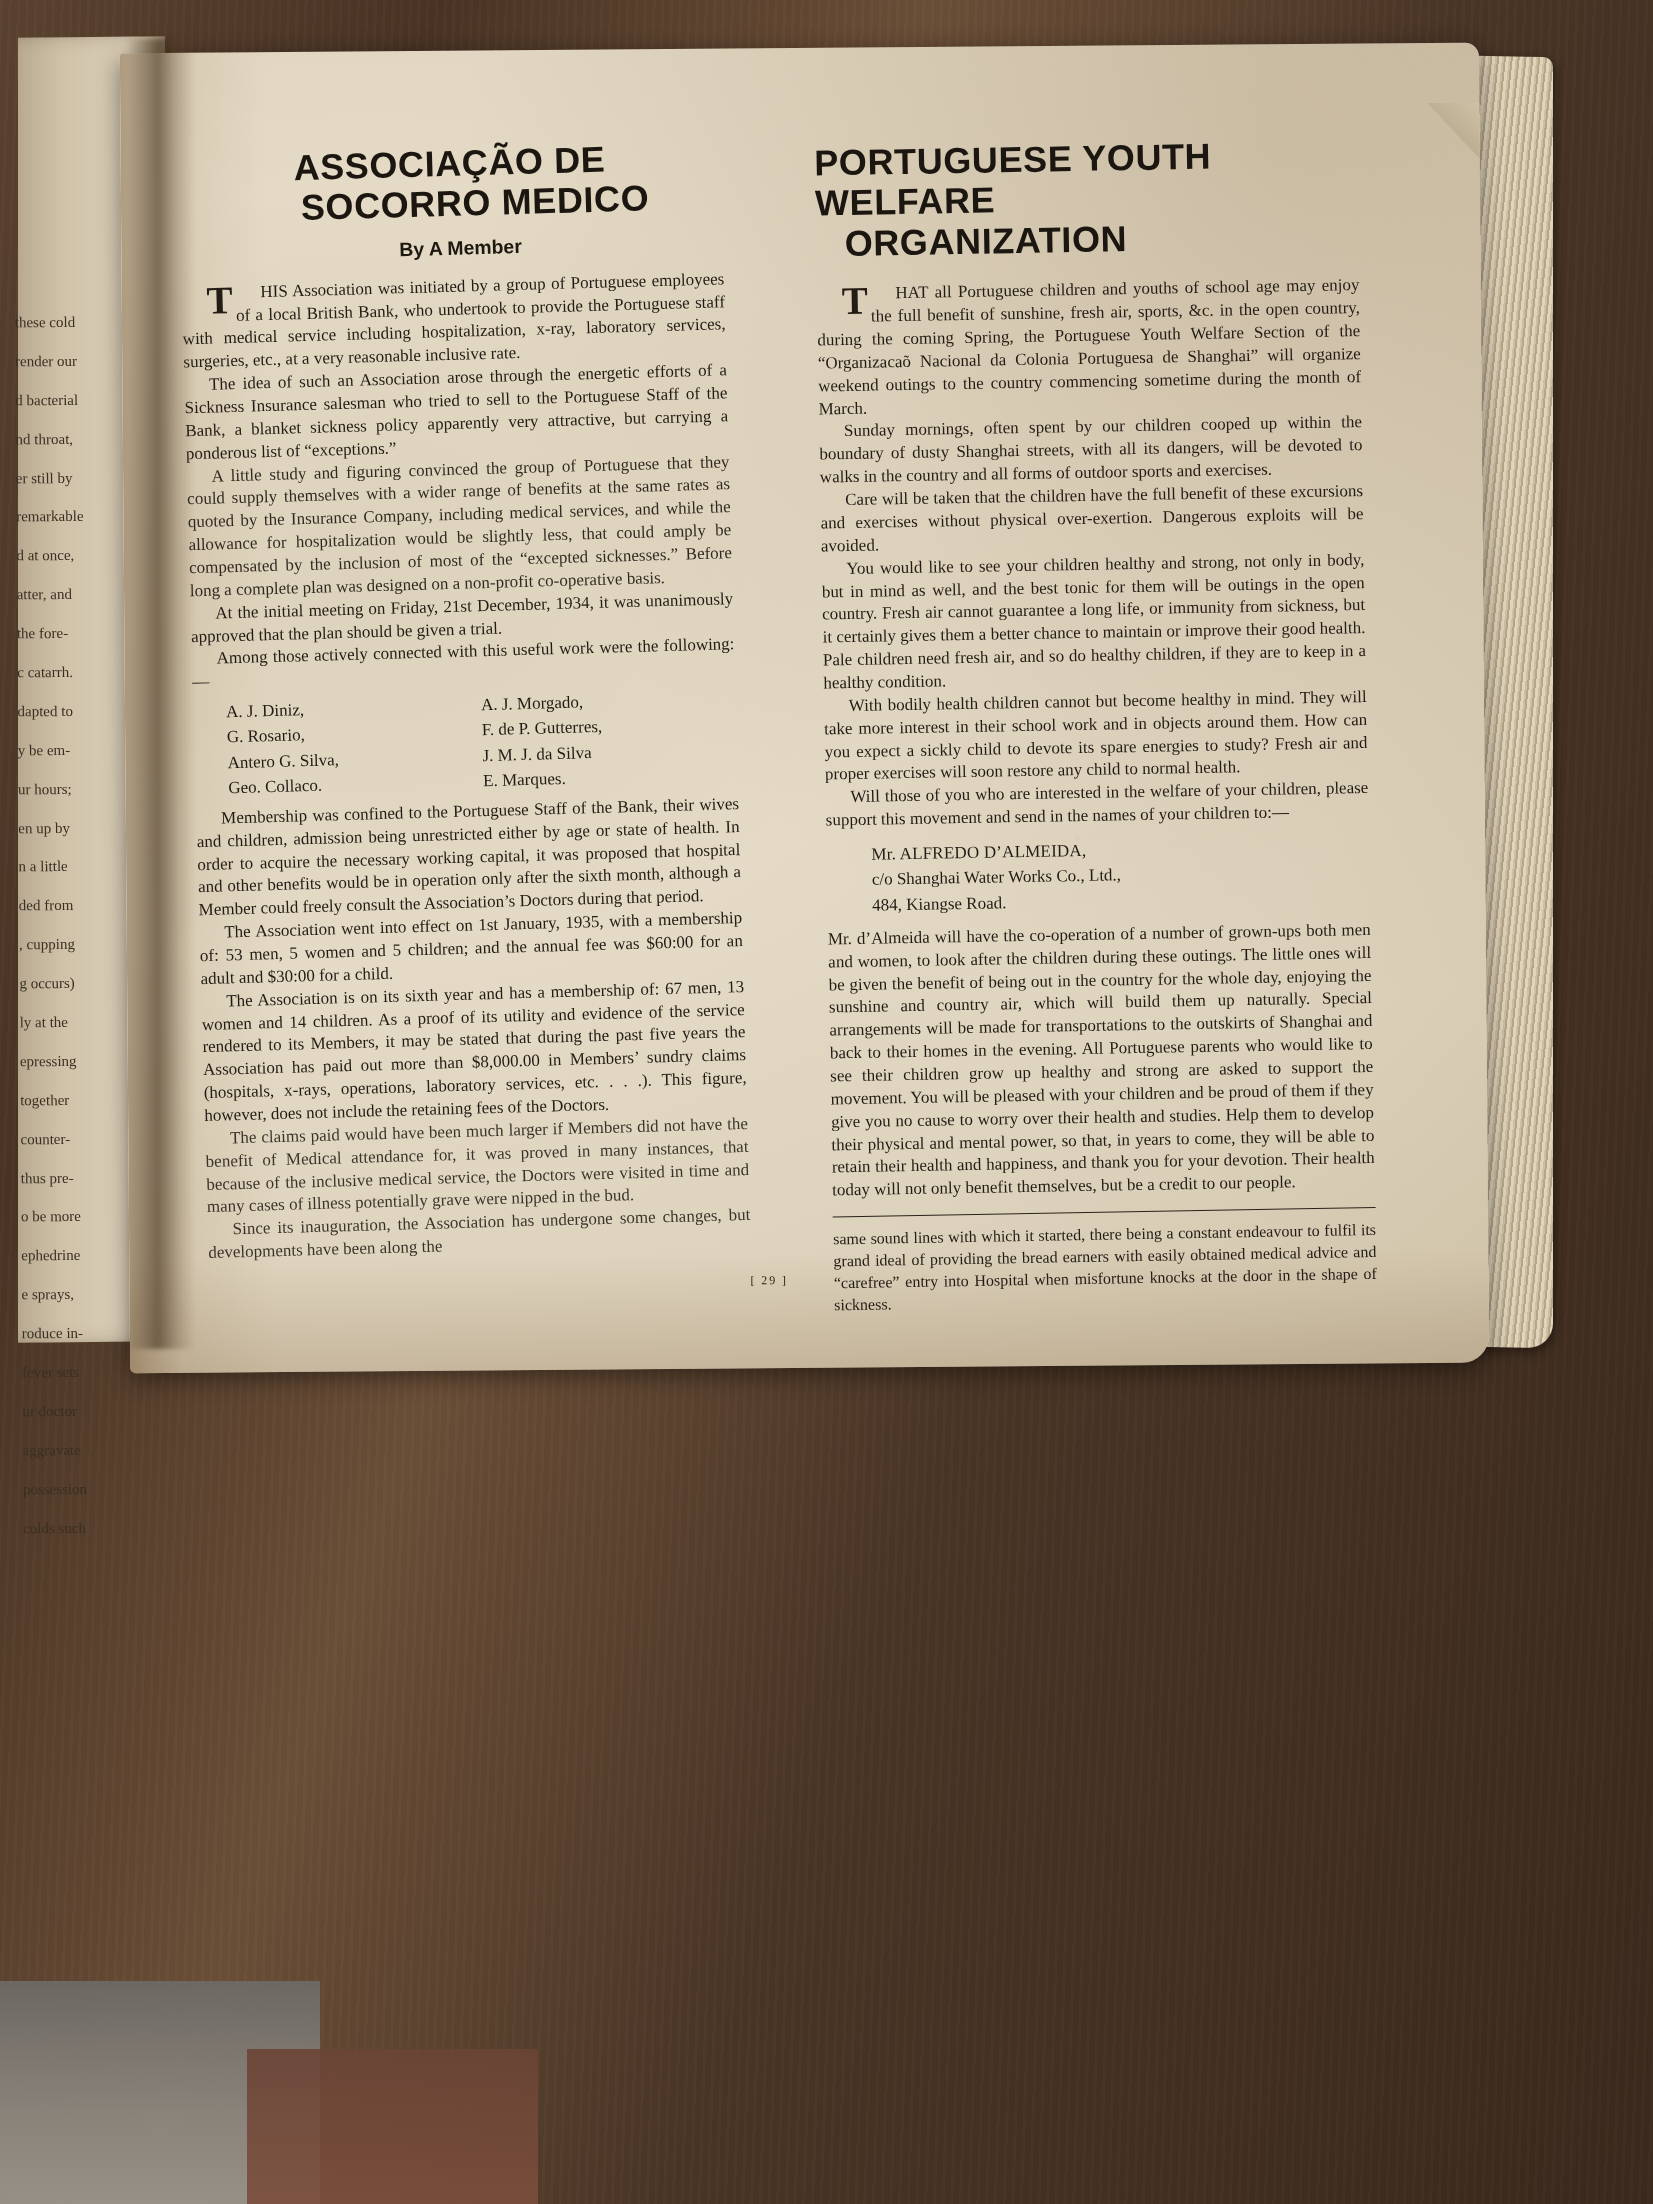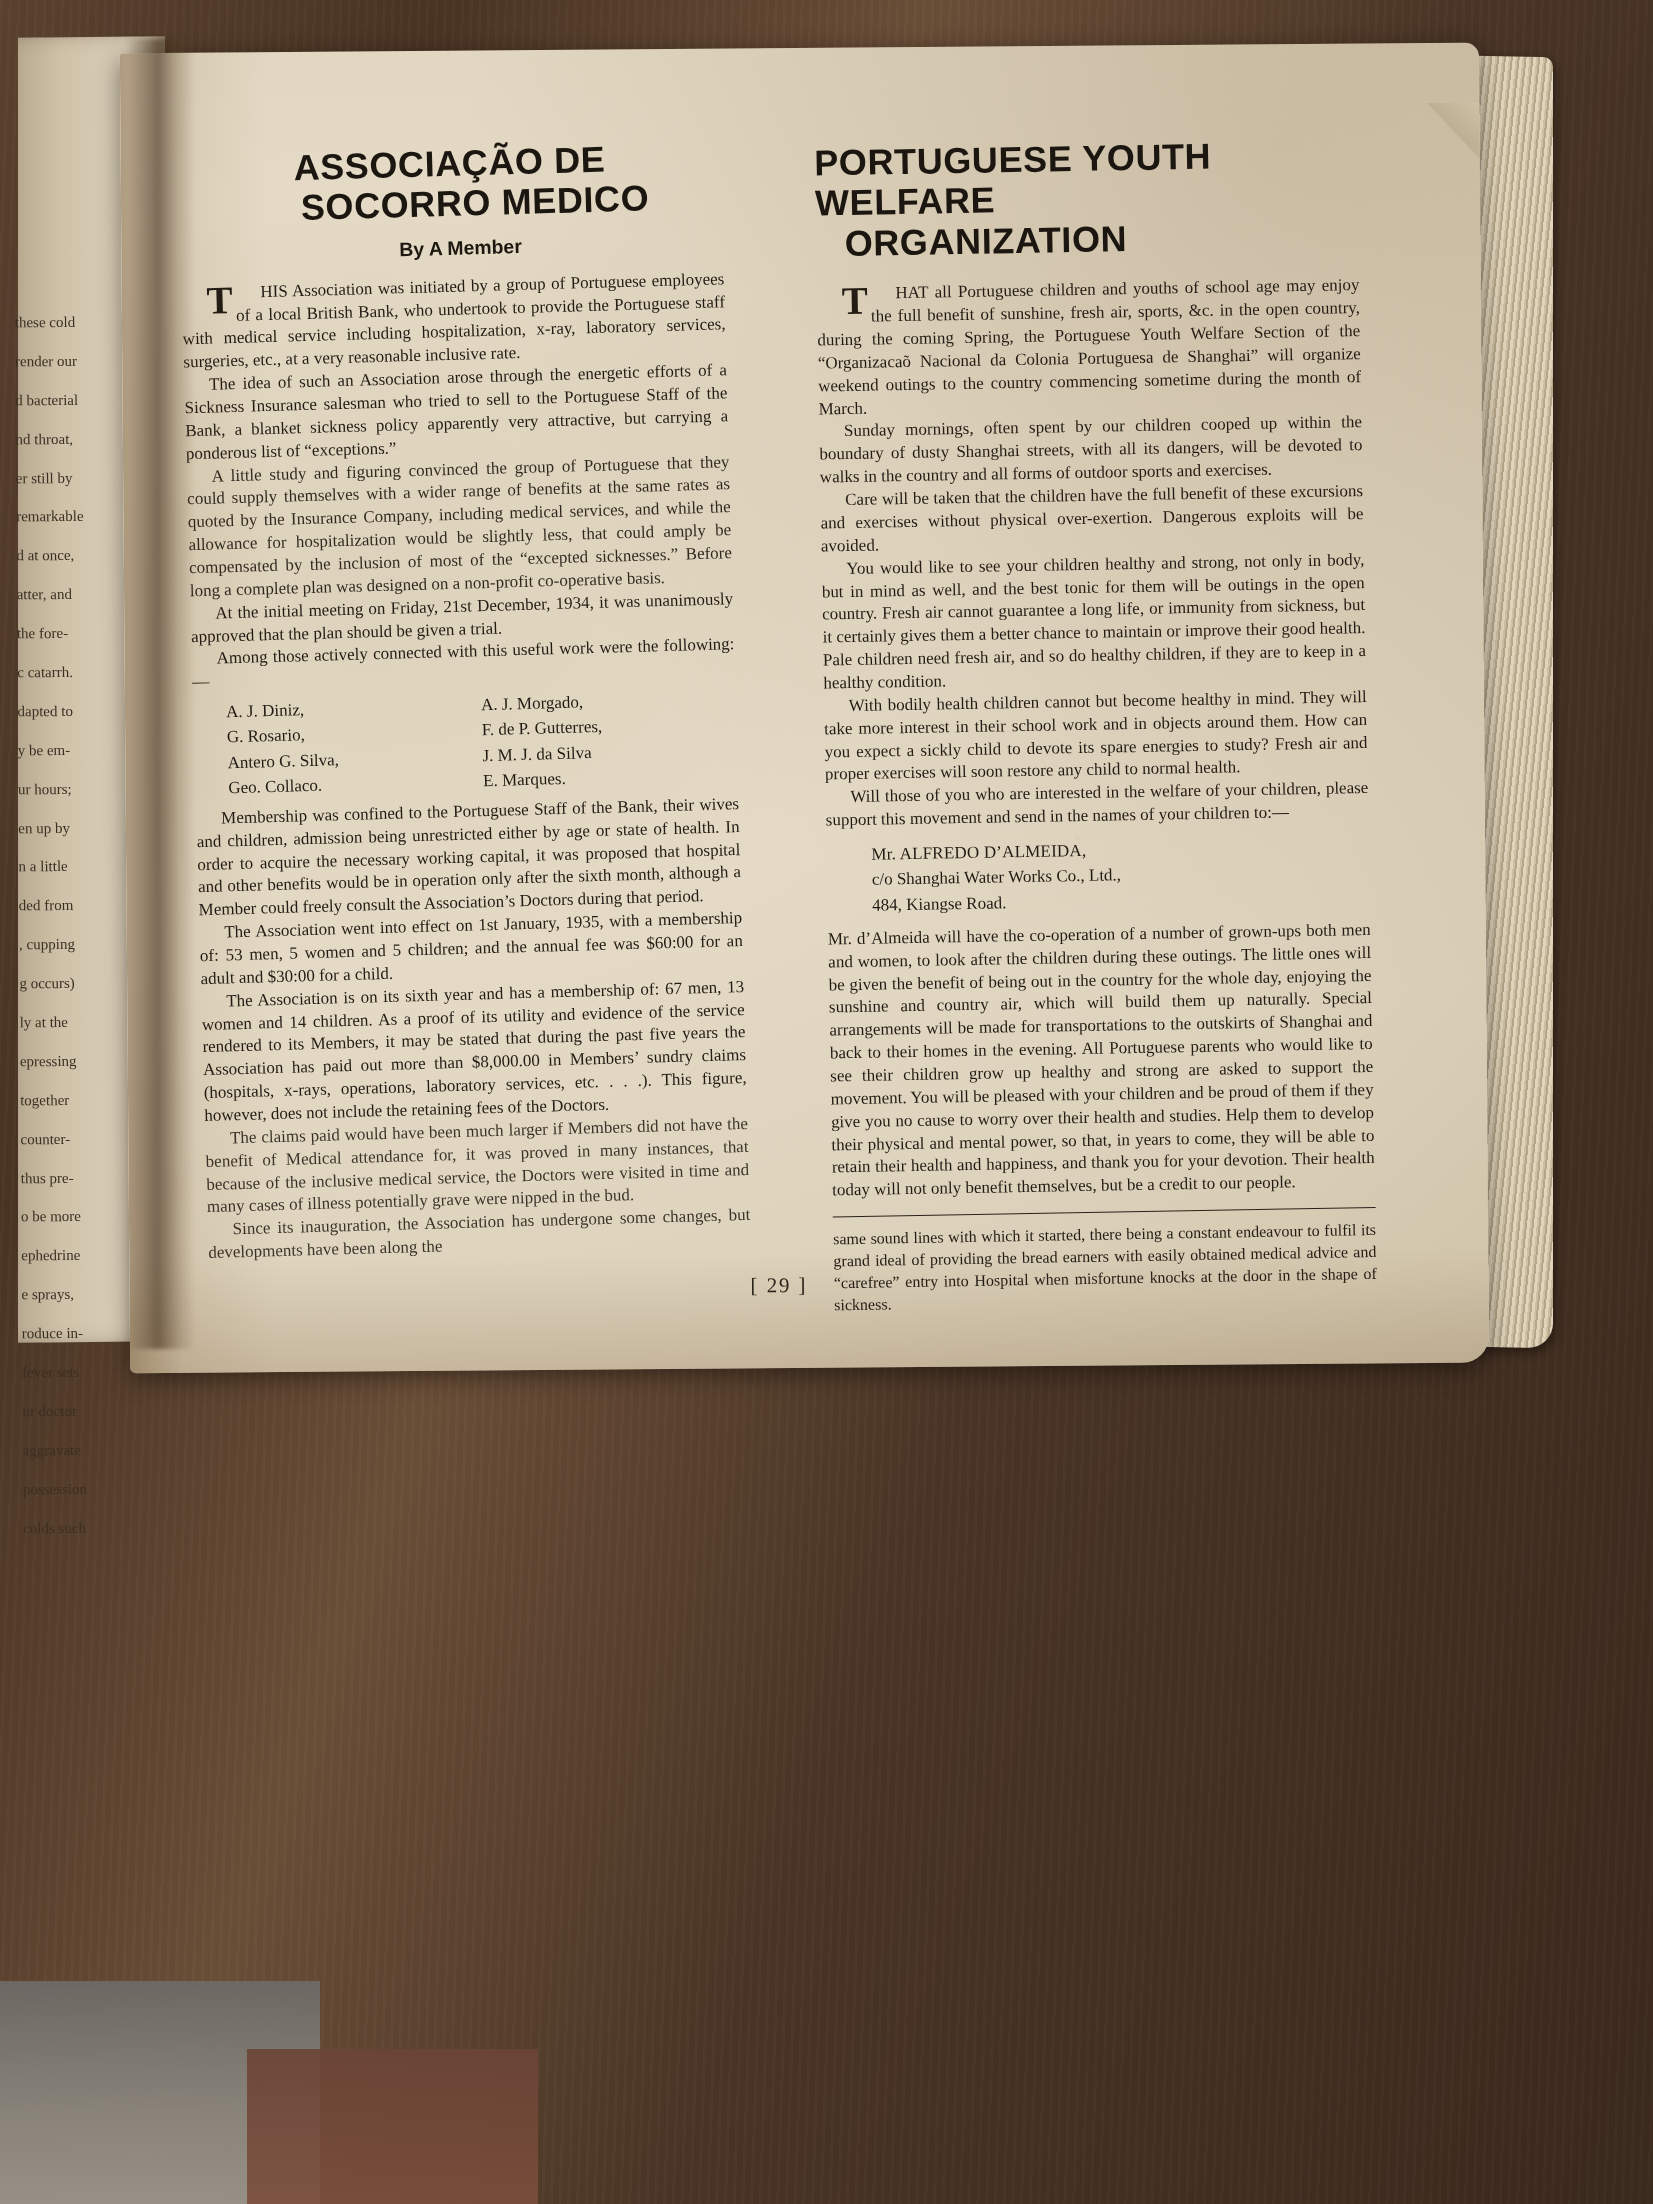--- a/index.html
+++ b/index.html
@@ -165,21 +165,21 @@
 
   hr.rule{
     border:0;border-top:1.6px solid #2a2219;
     margin:13.6px 0 11.6px 0;width:100%;
   }
   .footnote p{
     font-size:16px;line-height:1.36;text-align:justify;text-indent:0;
   }
   .folio{
     position:absolute;left:621px;top:1225px;
-    font-size:21px;letter-spacing:1.9px;color:#2b2419;
+    font-size:12px;letter-spacing:1.9px;color:#2b2419;
     font-family:"Liberation Serif",serif;
     z-index:4;
     text-align:center;
   }
   
   .fade1{opacity:.93;}
   .fade2{opacity:.88;}
 </style>
 </head>
 <body>

